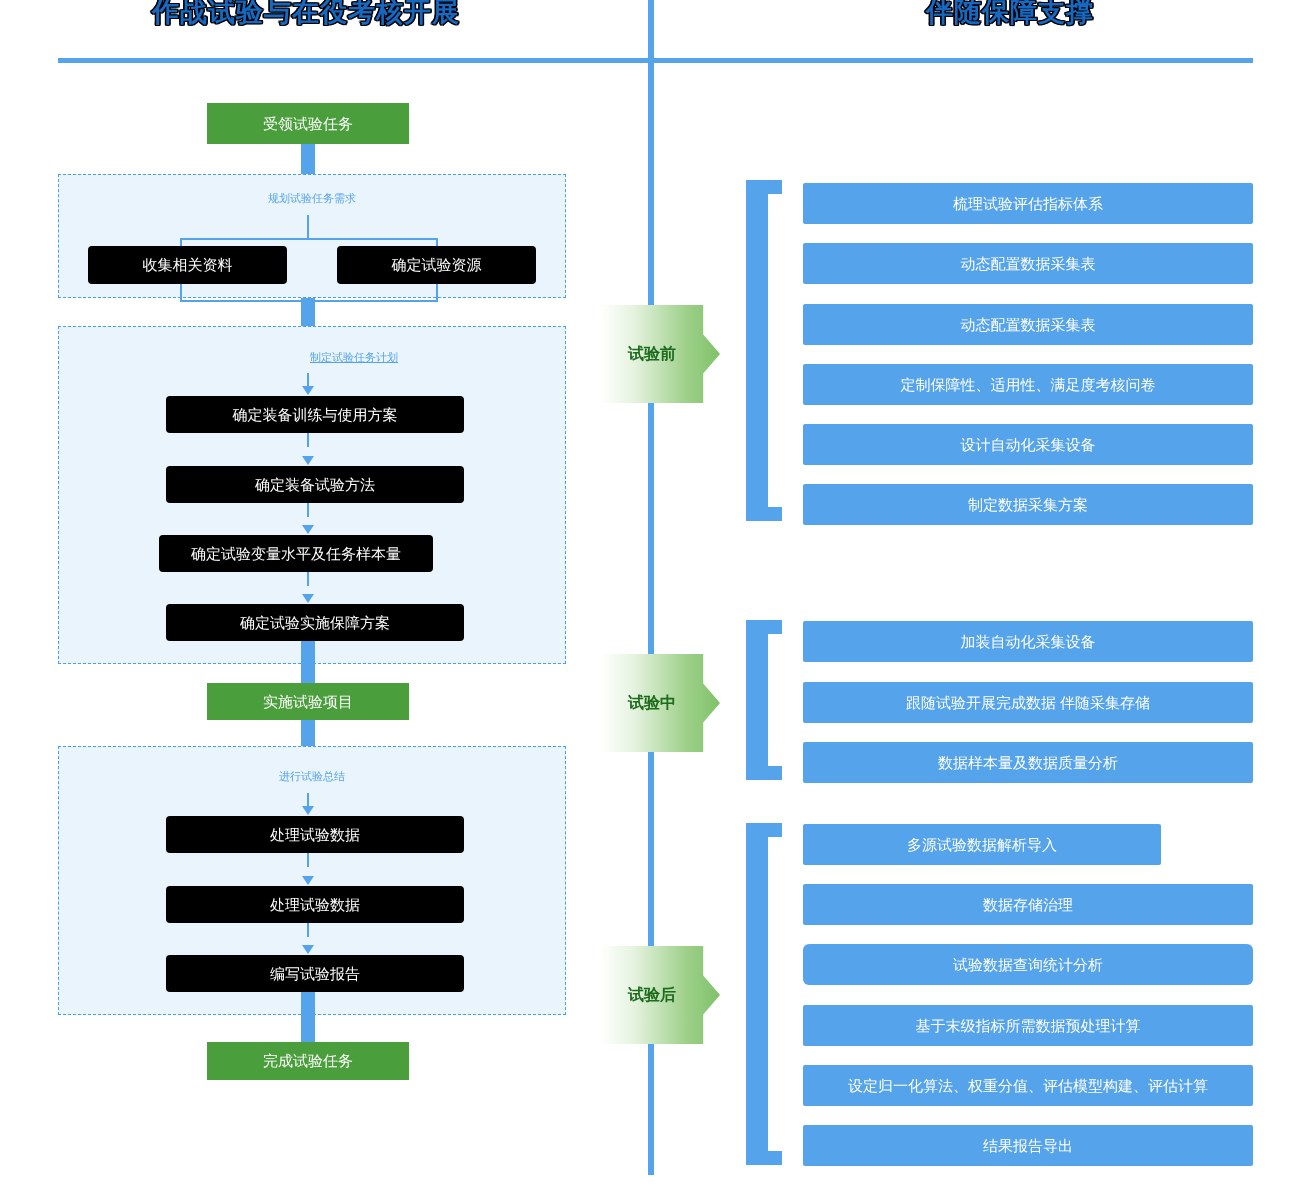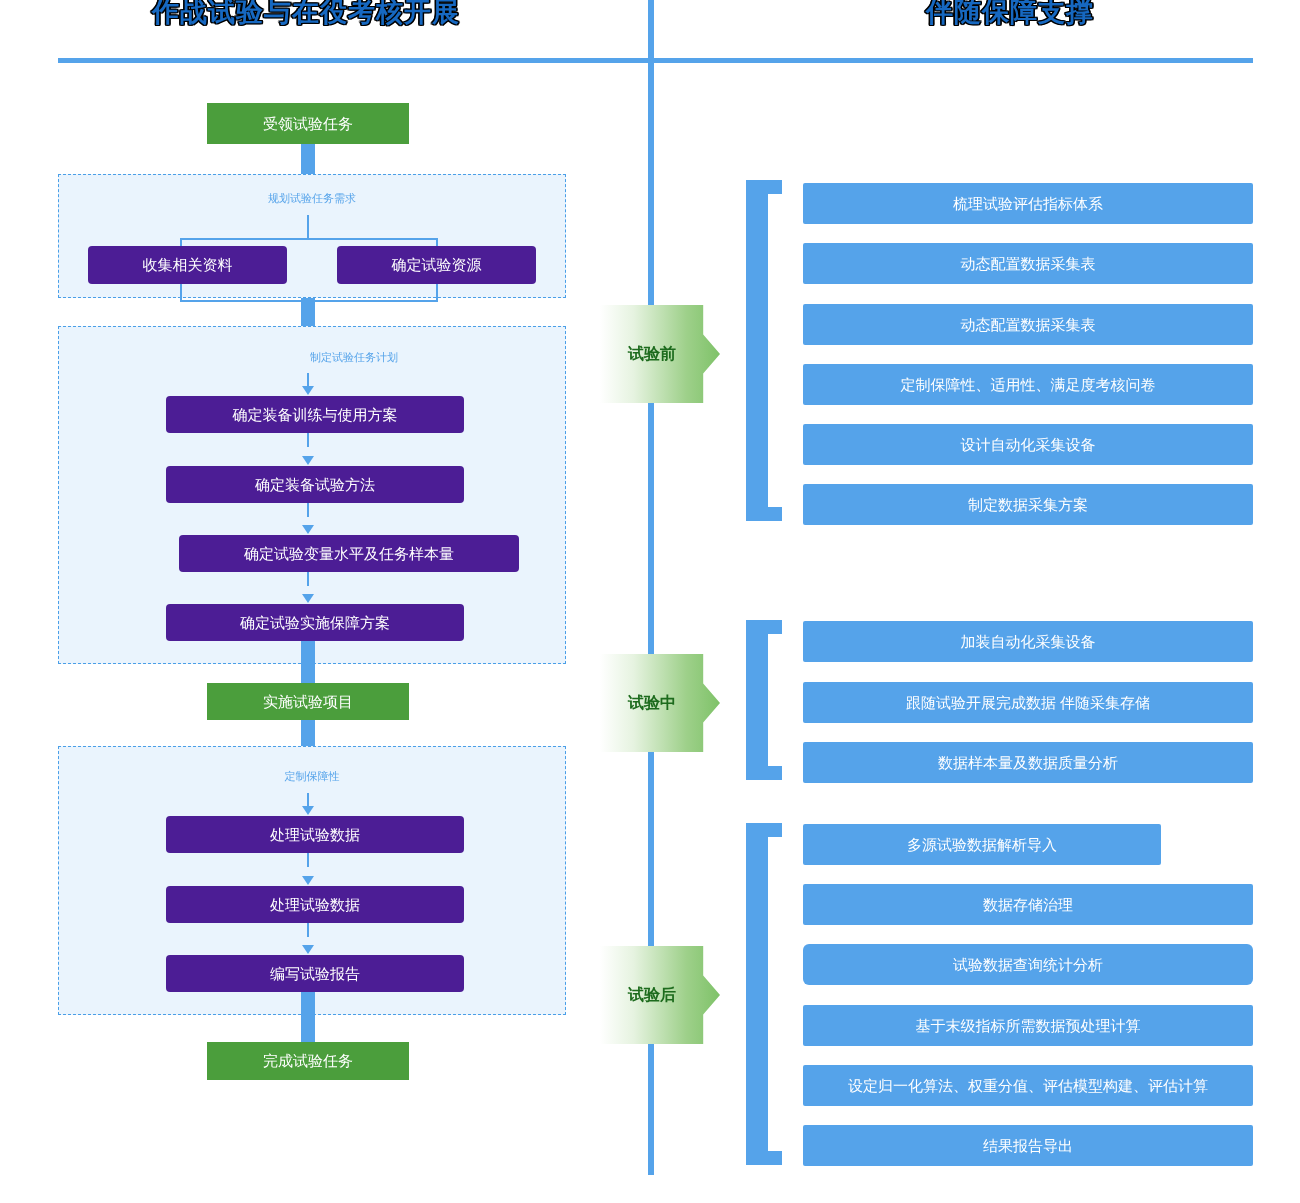--- a/index.html
+++ b/index.html
@@ -28,21 +28,21 @@
   .rule-h{position:absolute;left:58px;top:58px;width:1195px;height:5px;background:#55a3ea;}
   .rule-v{position:absolute;left:648px;top:0px;width:6px;height:1175px;background:#55a3ea;}
 
   
   .box{
     position:absolute;display:flex;align-items:center;justify-content:center;
     color:#ffffff;text-align:center;box-sizing:border-box;
     font-size:15px;line-height:1.2;
   }
   .box.green{background:#4b9e3c;}
-  .box.blue{background:#4c1d95;border-radius:4px;}
+  .box.blue{background:#000000;border-radius:4px;}
   .box.blue-sq{background:#55a3ea;border-radius:2px;}
 
   
   .panel{
     position:absolute;background:#eaf4fd;border:1.6px dashed #4a9fe8;
     box-sizing:border-box;
   }
   .panel-title{
     position:absolute;width:100%;text-align:center;left:0;
     color:#55a3ea;font-size:11px;
@@ -102,46 +102,46 @@
   <div class="box blue" style="left:88px;top:246px;width:199px;height:38px;">收集相关资料</div>
   <div class="box blue" style="left:337px;top:246px;width:199px;height:38px;">确定试验资源</div>
 
   <div class="line-v" style="left:180px;top:284px;height:18px;"></div>
   <div class="line-v" style="left:436px;top:284px;height:18px;"></div>
   <div class="line-h" style="left:180px;top:300px;width:257px;"></div>
 
   <div class="thickbar" style="left:301px;top:298px;height:28px;"></div>
 
   <div class="panel" style="left:58px;top:326px;width:508px;height:338px;"></div>
-  <div class="panel-title" style="left:58px;top:350px;width:592px;">制定试验任务计划</div>
+  <div class="panel-title" style="left:58px;top:350px;width:592px;text-decoration:underline;">制定试验任务计划</div>
 
   <div class="line-v" style="left:307px;top:373px;height:14px;"></div>
   <div class="arrowhead" style="left:302px;top:386px;"></div>
 
   <div class="box blue" style="left:166px;top:396px;width:298px;height:37px;">确定装备训练与使用方案</div>
   <div class="line-v" style="left:307px;top:433px;height:14px;"></div>
   <div class="arrowhead" style="left:302px;top:456px;"></div>
 
   <div class="box blue" style="left:166px;top:466px;width:298px;height:37px;">确定装备试验方法</div>
   <div class="line-v" style="left:307px;top:503px;height:14px;"></div>
   <div class="arrowhead" style="left:302px;top:525px;"></div>
 
-  <div class="box blue" style="left:179px;top:535px;width:340px;height:37px;">确定试验变量水平及任务样本量</div>
+  <div class="box blue" style="left:159px;top:535px;width:274px;height:37px;">确定试验变量水平及任务样本量</div>
   <div class="line-v" style="left:307px;top:572px;height:14px;"></div>
   <div class="arrowhead" style="left:302px;top:594px;"></div>
 
   <div class="box blue" style="left:166px;top:604px;width:298px;height:37px;">确定试验实施保障方案</div>
 
   <div class="thickbar" style="left:301px;top:641px;height:42px;"></div>
 
   <div class="box green" style="left:207px;top:683px;width:202px;height:37px;">实施试验项目</div>
   <div class="thickbar" style="left:301px;top:720px;height:31px;"></div>
 
   <div class="panel" style="left:58px;top:746px;width:508px;height:269px;"></div>
-  <div class="panel-title" style="left:58px;top:769px;width:508px;">定制保障性</div>
+  <div class="panel-title" style="left:58px;top:769px;width:508px;">进行试验总结</div>
 
   <div class="line-v" style="left:307px;top:793px;height:14px;"></div>
   <div class="arrowhead" style="left:302px;top:806px;"></div>
 
   <div class="box blue" style="left:166px;top:816px;width:298px;height:37px;">处理试验数据</div>
   <div class="line-v" style="left:307px;top:853px;height:14px;"></div>
   <div class="arrowhead" style="left:302px;top:876px;"></div>
 
   <div class="box blue" style="left:166px;top:886px;width:298px;height:37px;">处理试验数据</div>
   <div class="line-v" style="left:307px;top:923px;height:14px;"></div>

